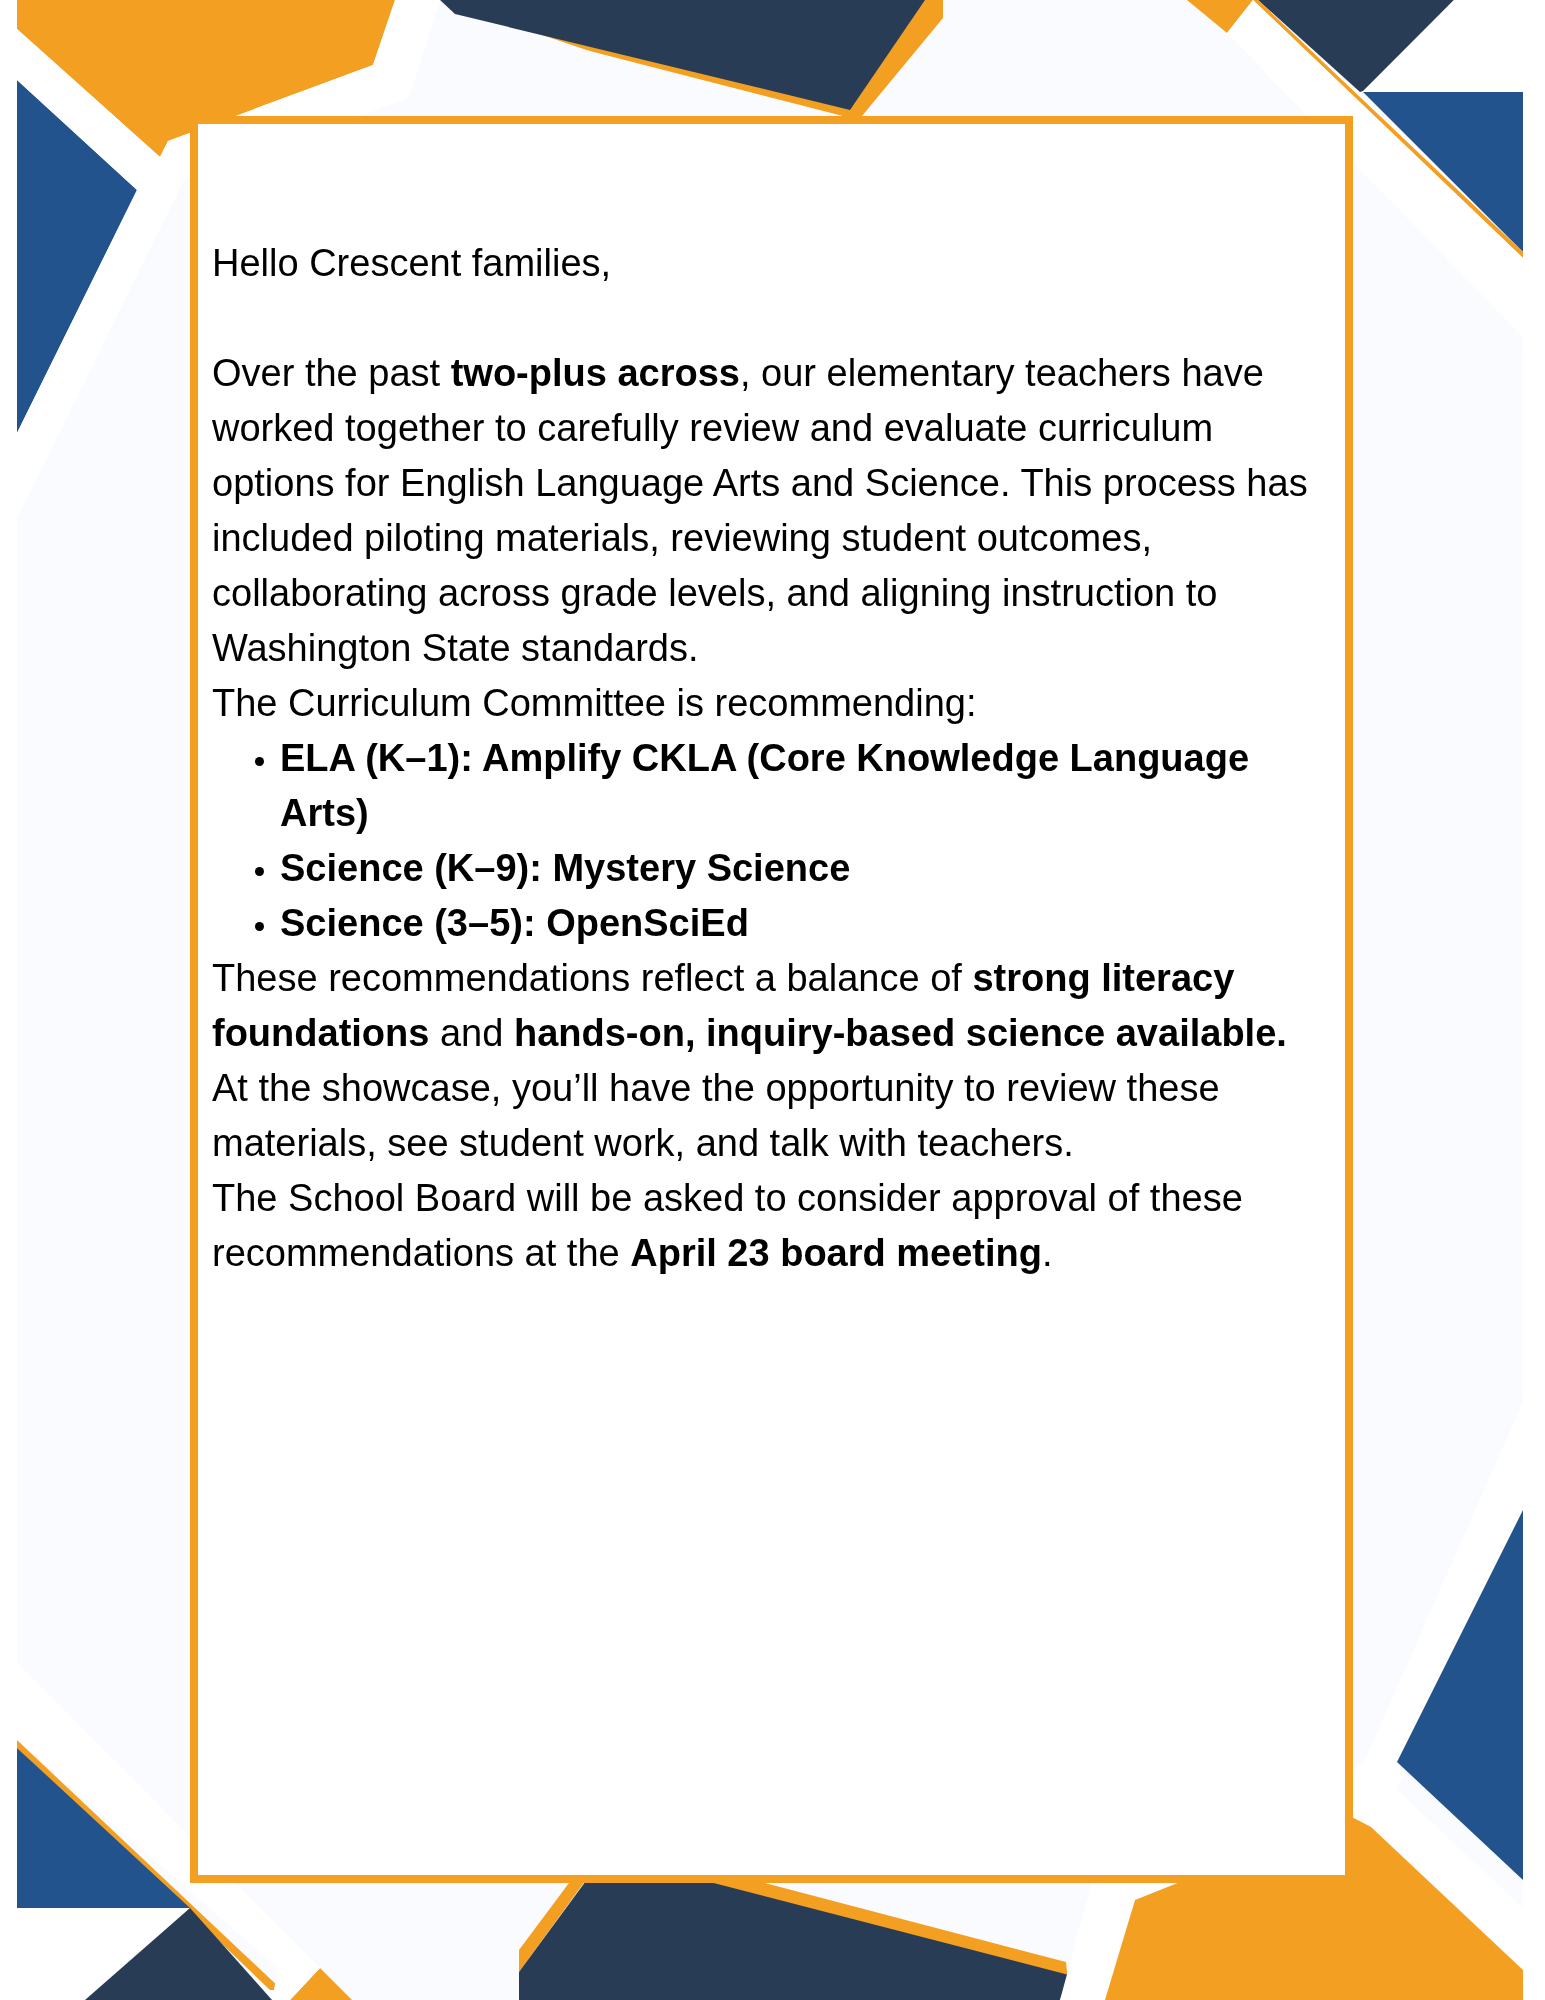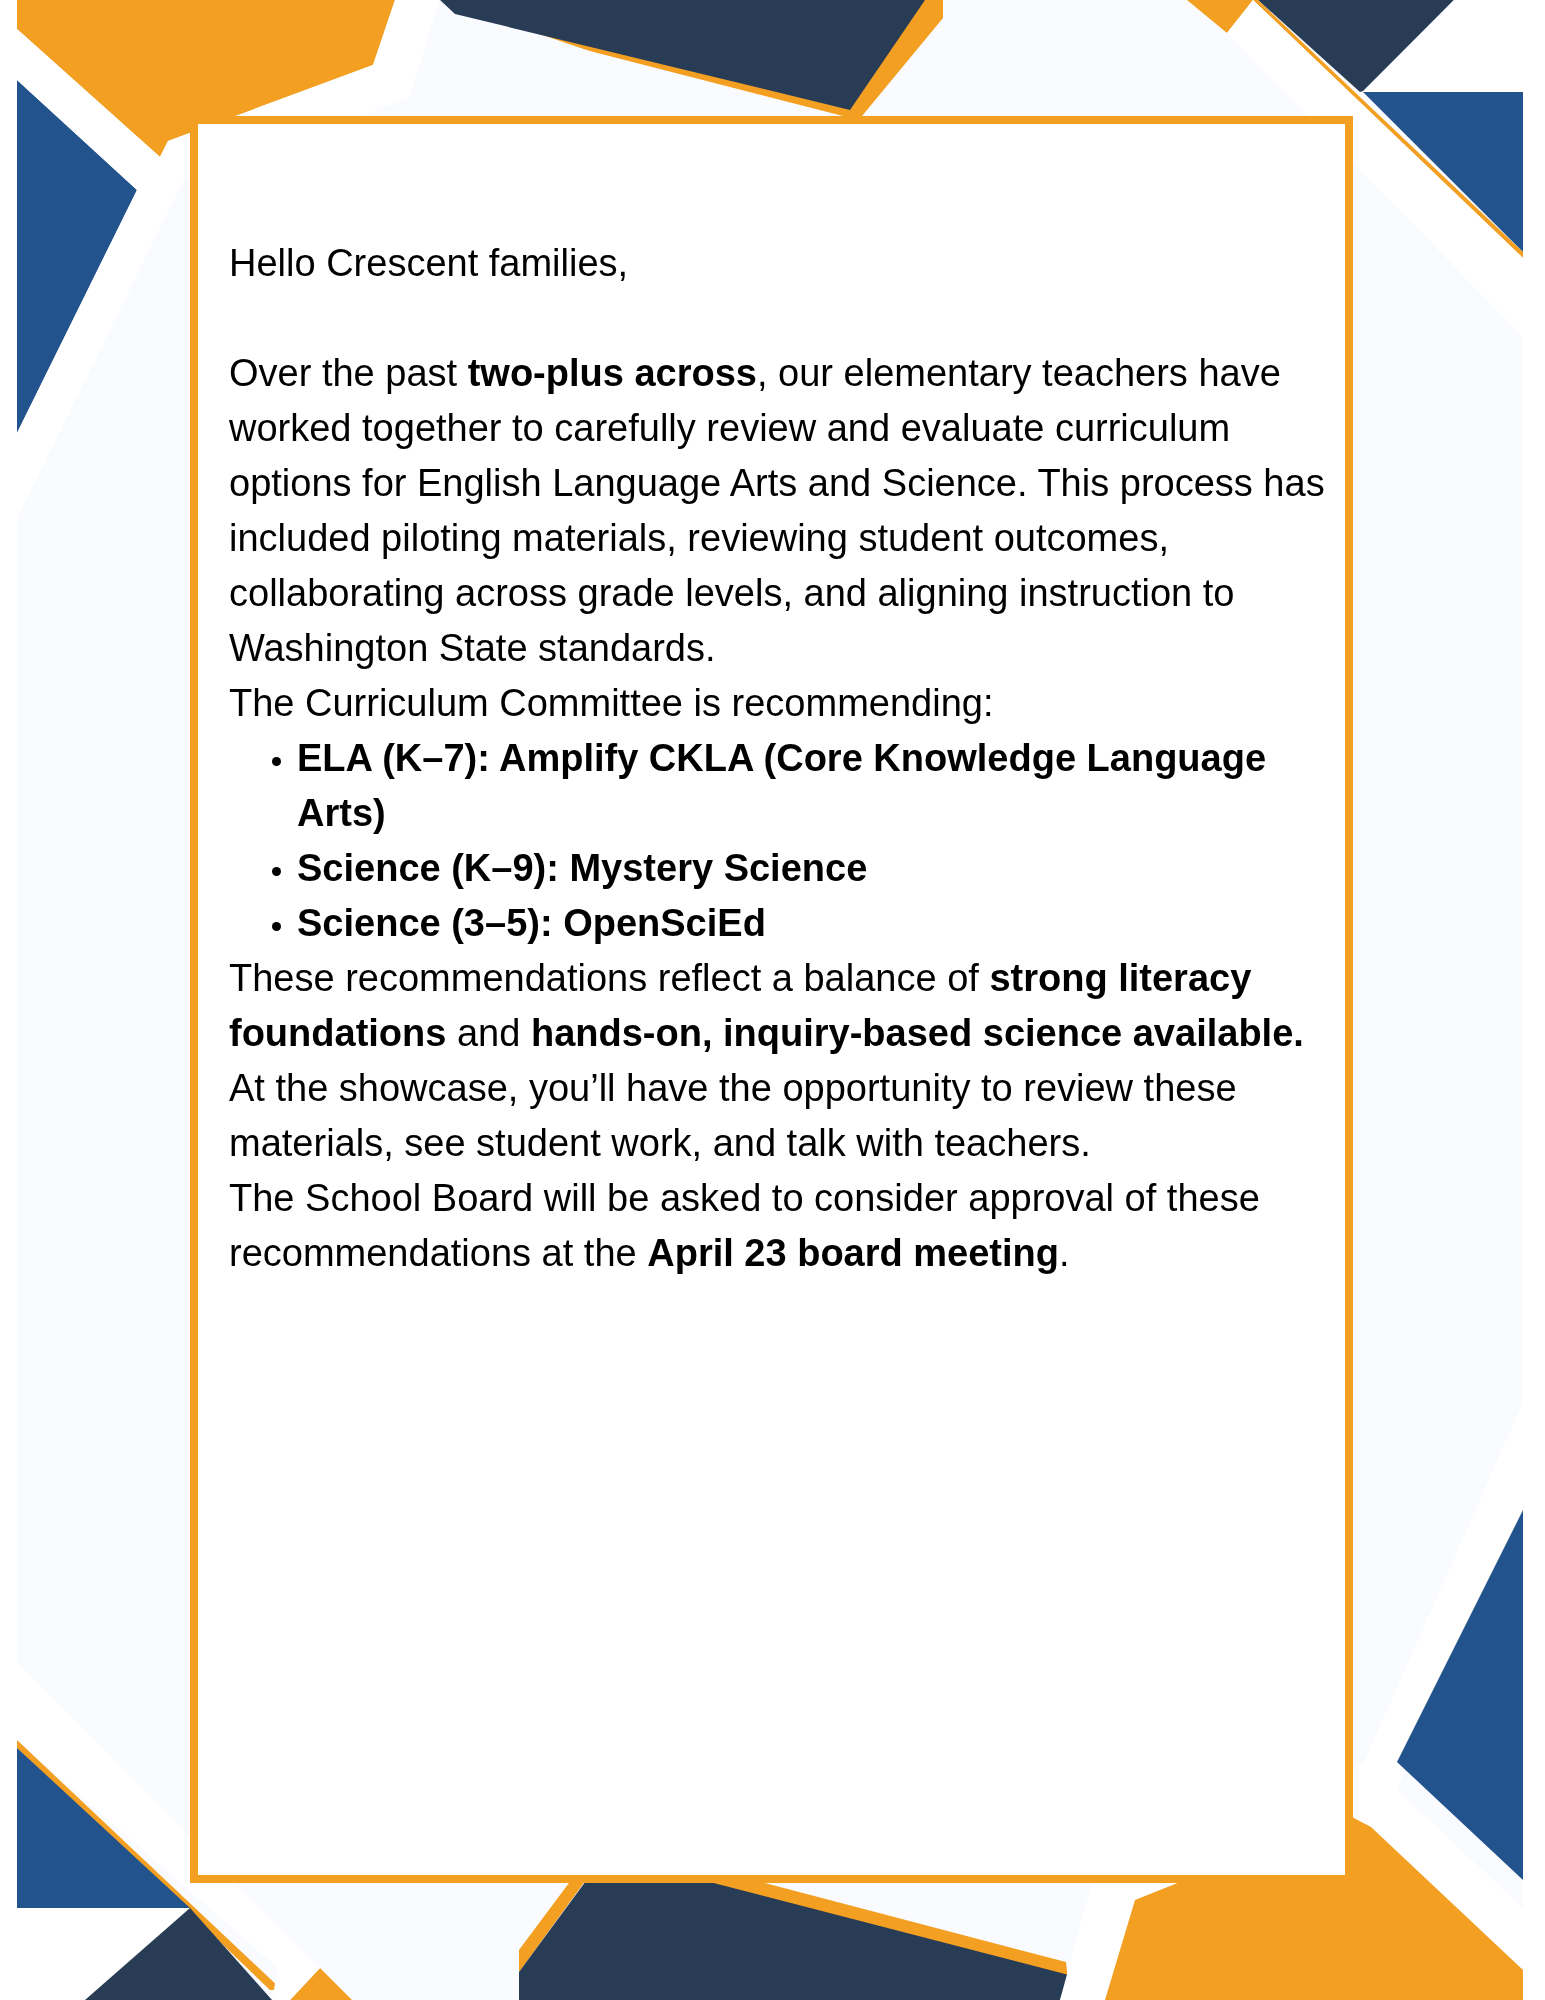--- a/index.html
+++ b/index.html
@@ -20,21 +20,20 @@
     box-sizing: border-box;
     border: 8px solid #f39f21;
     background: #ffffff;
   }
   #content {
     position: absolute;
     left: 212px; top: 236px; width: 1120px;
     font-size: 38px;
     line-height: 55px;
     color: #000000;
-    margin-left: 17px;
   }
   #content p { margin: 0; }
   #content .gap { height: 55px; }
   #content b { font-weight: bold; }
   #content ul { margin: 0; padding-left: 68px; }
   #content li { padding-left: 0; font-weight: bold; }
   #content li::marker { font-size: 30px; }
 </style>
 </head>
 <body>
@@ -79,21 +78,21 @@
 <div id="content">
   <p>Hello Crescent families,</p>
   <div class="gap"></div>
 
 
   <p><span>Over the past </span><b>two-plus across</b><span>, our elementary teachers have worked together to carefully review and evaluate curriculum options for English Language Arts and Science. This process has included piloting materials, reviewing student outcomes, collaborating across grade levels, and aligning instruction to Washington State standards.</span></p>
 
   <p>The Curriculum Committee is recommending:</p>
 
   <ul>
-    <li>ELA (K–7): Amplify CKLA (Core Knowledge Language Arts)</li>
+    <li>ELA (K–1): Amplify CKLA (Core Knowledge Language Arts)</li>
     <li>Science (K–9): Mystery Science</li>
     <li>Science (3–5): OpenSciEd</li>
   </ul>
 
   <p><span>These recommendations reflect a balance of </span><b>strong literacy foundations</b><span> and </span><b>hands-on, inquiry-based science available.</b></p>
 
   <p>At the showcase, you’ll have the opportunity to review these materials, see student work, and talk with teachers.</p>
 
   <p><span>The School Board will be asked to consider approval of these recommendations at the </span><b>April 23 board meeting</b><span>.</span></p>
 

